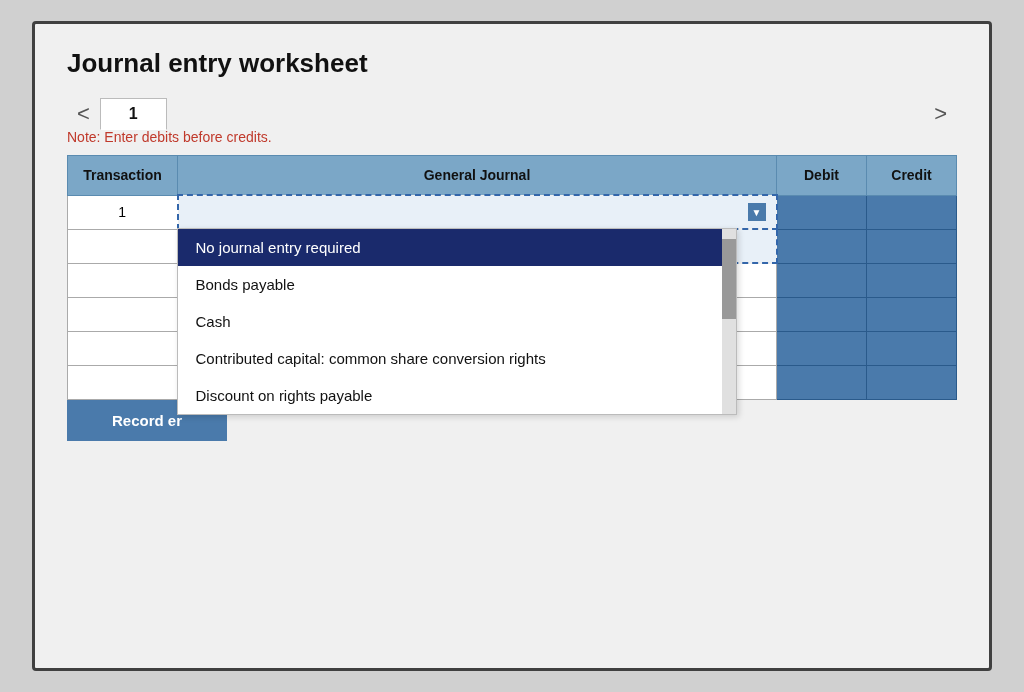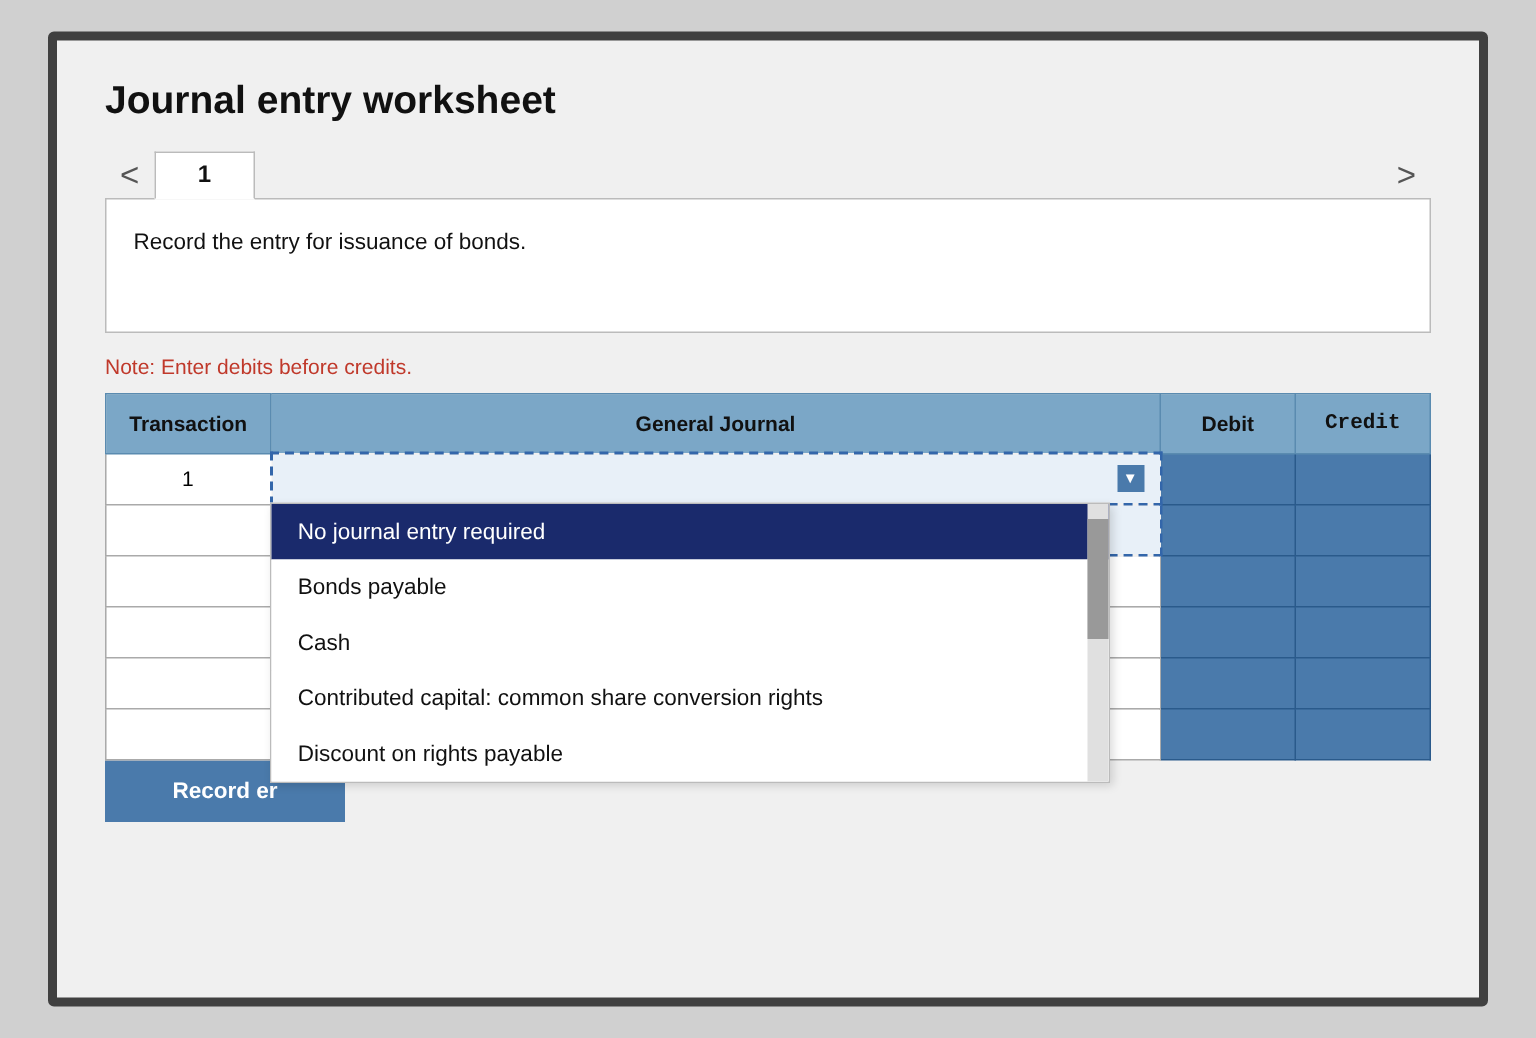--- a/index.html
+++ b/index.html
@@ -7,21 +7,21 @@
       background: #d0d0d0;
       font-family: Arial, sans-serif;
       display: flex;
       justify-content: center;
       align-items: center;
       min-height: 100vh;
       padding: 20px;
     }
     .container {
       background: #f0f0f0;
-      border: 6px solid #404040;
+      border: 3px solid #404040;
       border-radius: 4px;
       width: 960px;
       min-height: 650px;
       padding: 24px 32px;
       position: relative;
     }
     .page-title {
       font-size: 26px;
       font-weight: bold;
       color: #111;
@@ -91,21 +91,20 @@
       background: #7ba7c7;
       width: 110px;
     }
     .journal-table thead tr th.th-debit {
       background: #7ba7c7;
       width: 90px;
     }
     .journal-table thead tr th.th-credit {
       background: #7ba7c7;
       width: 90px;
-      font-family: Liberation Mono, monospace;
     }
     .journal-table tbody tr td {
       border: 1px solid #aaa;
       padding: 4px 6px;
       height: 34px;
       background: #fff;
       vertical-align: middle;
     }
     .journal-table tbody tr td.td-transaction {
       text-align: center;
@@ -223,23 +222,20 @@
 
 <div class="container">
   <h1 class="page-title">Journal entry worksheet</h1>
 
   <div class="tab-nav">
     <button class="tab-prev">&lt;</button>
     <div class="tab-active">1</div>
     <button class="tab-next" style="margin-left:auto;">&gt;</button>
   </div>
 
-  <div class="instruction-box">
-    <span>Record the entry for issuance of bonds.</span>
-  </div>
 
   <p class="note-text">Note: Enter debits before credits.</p>
 
   <table class="journal-table">
     <thead>
       <tr>
         <th class="th-transaction">
           <span>Transaction</span>
         </th>
         <th class="th-general">

